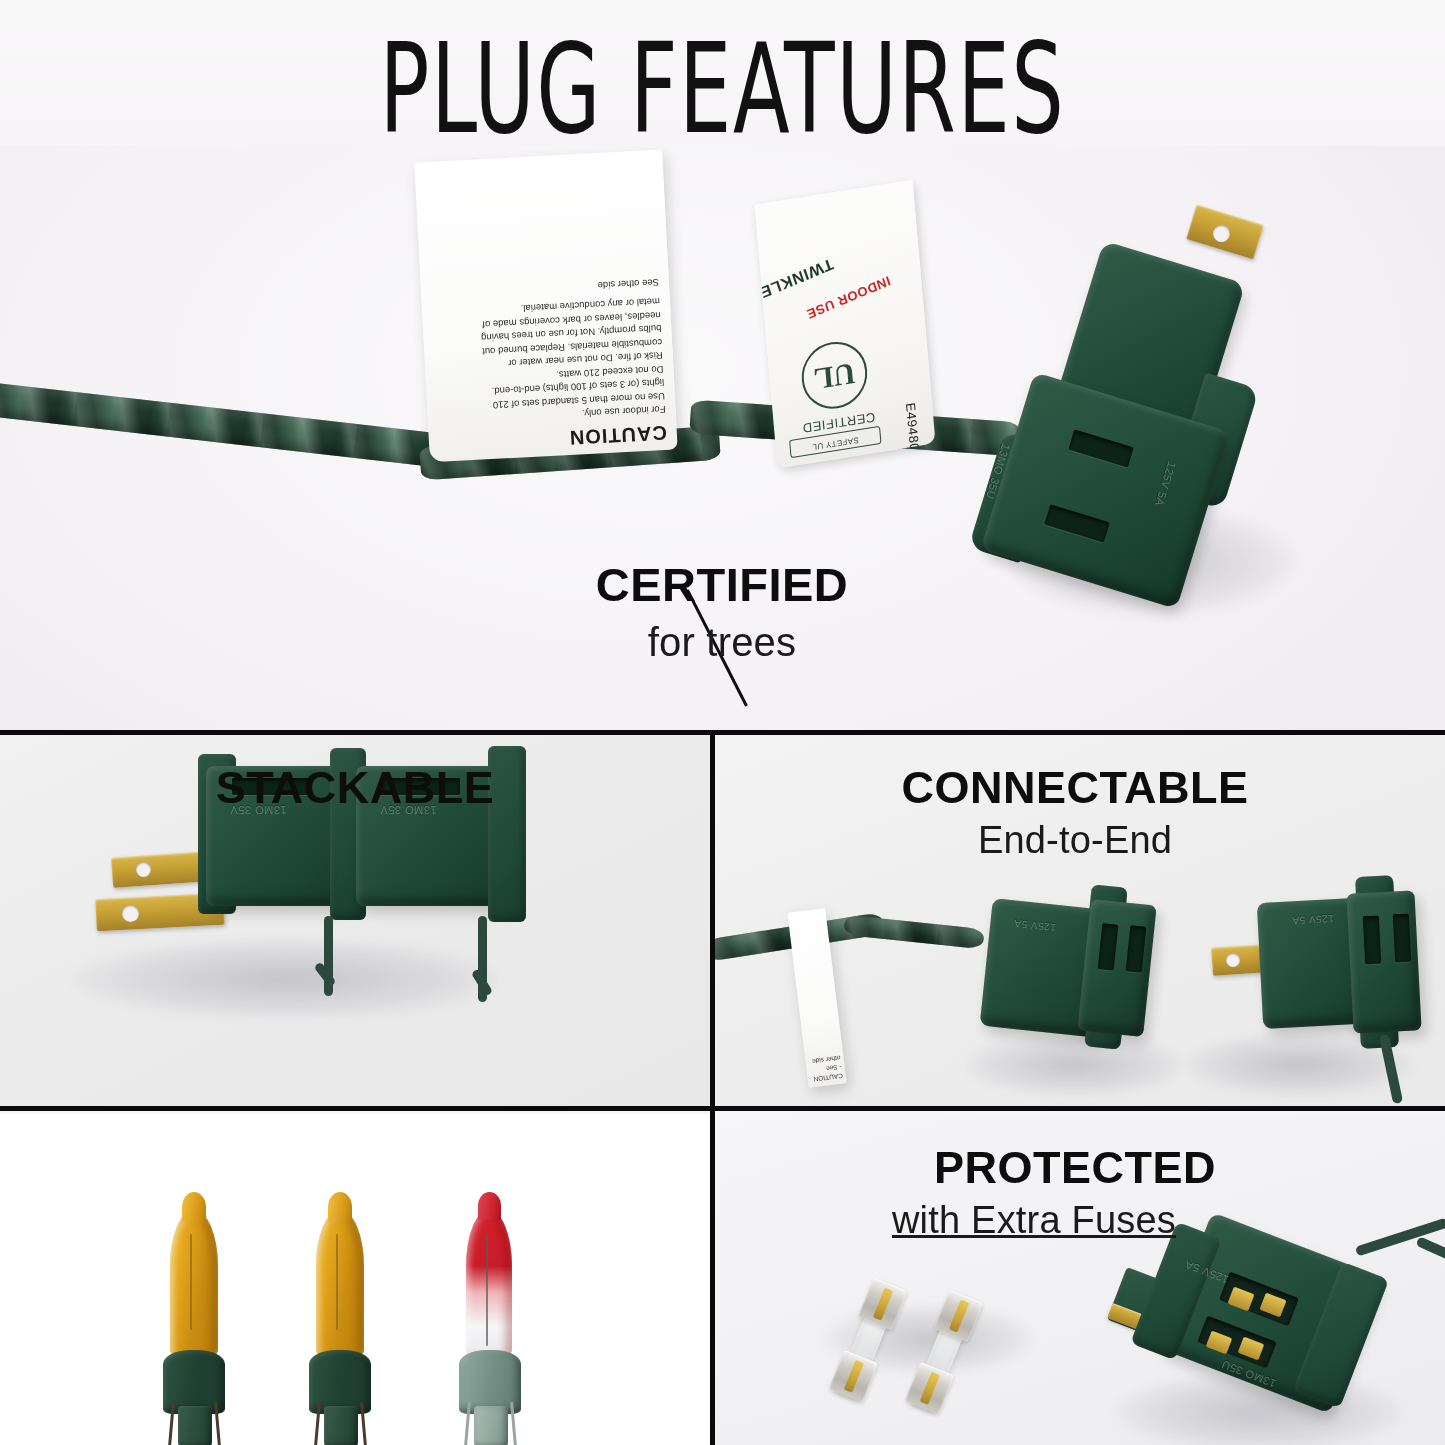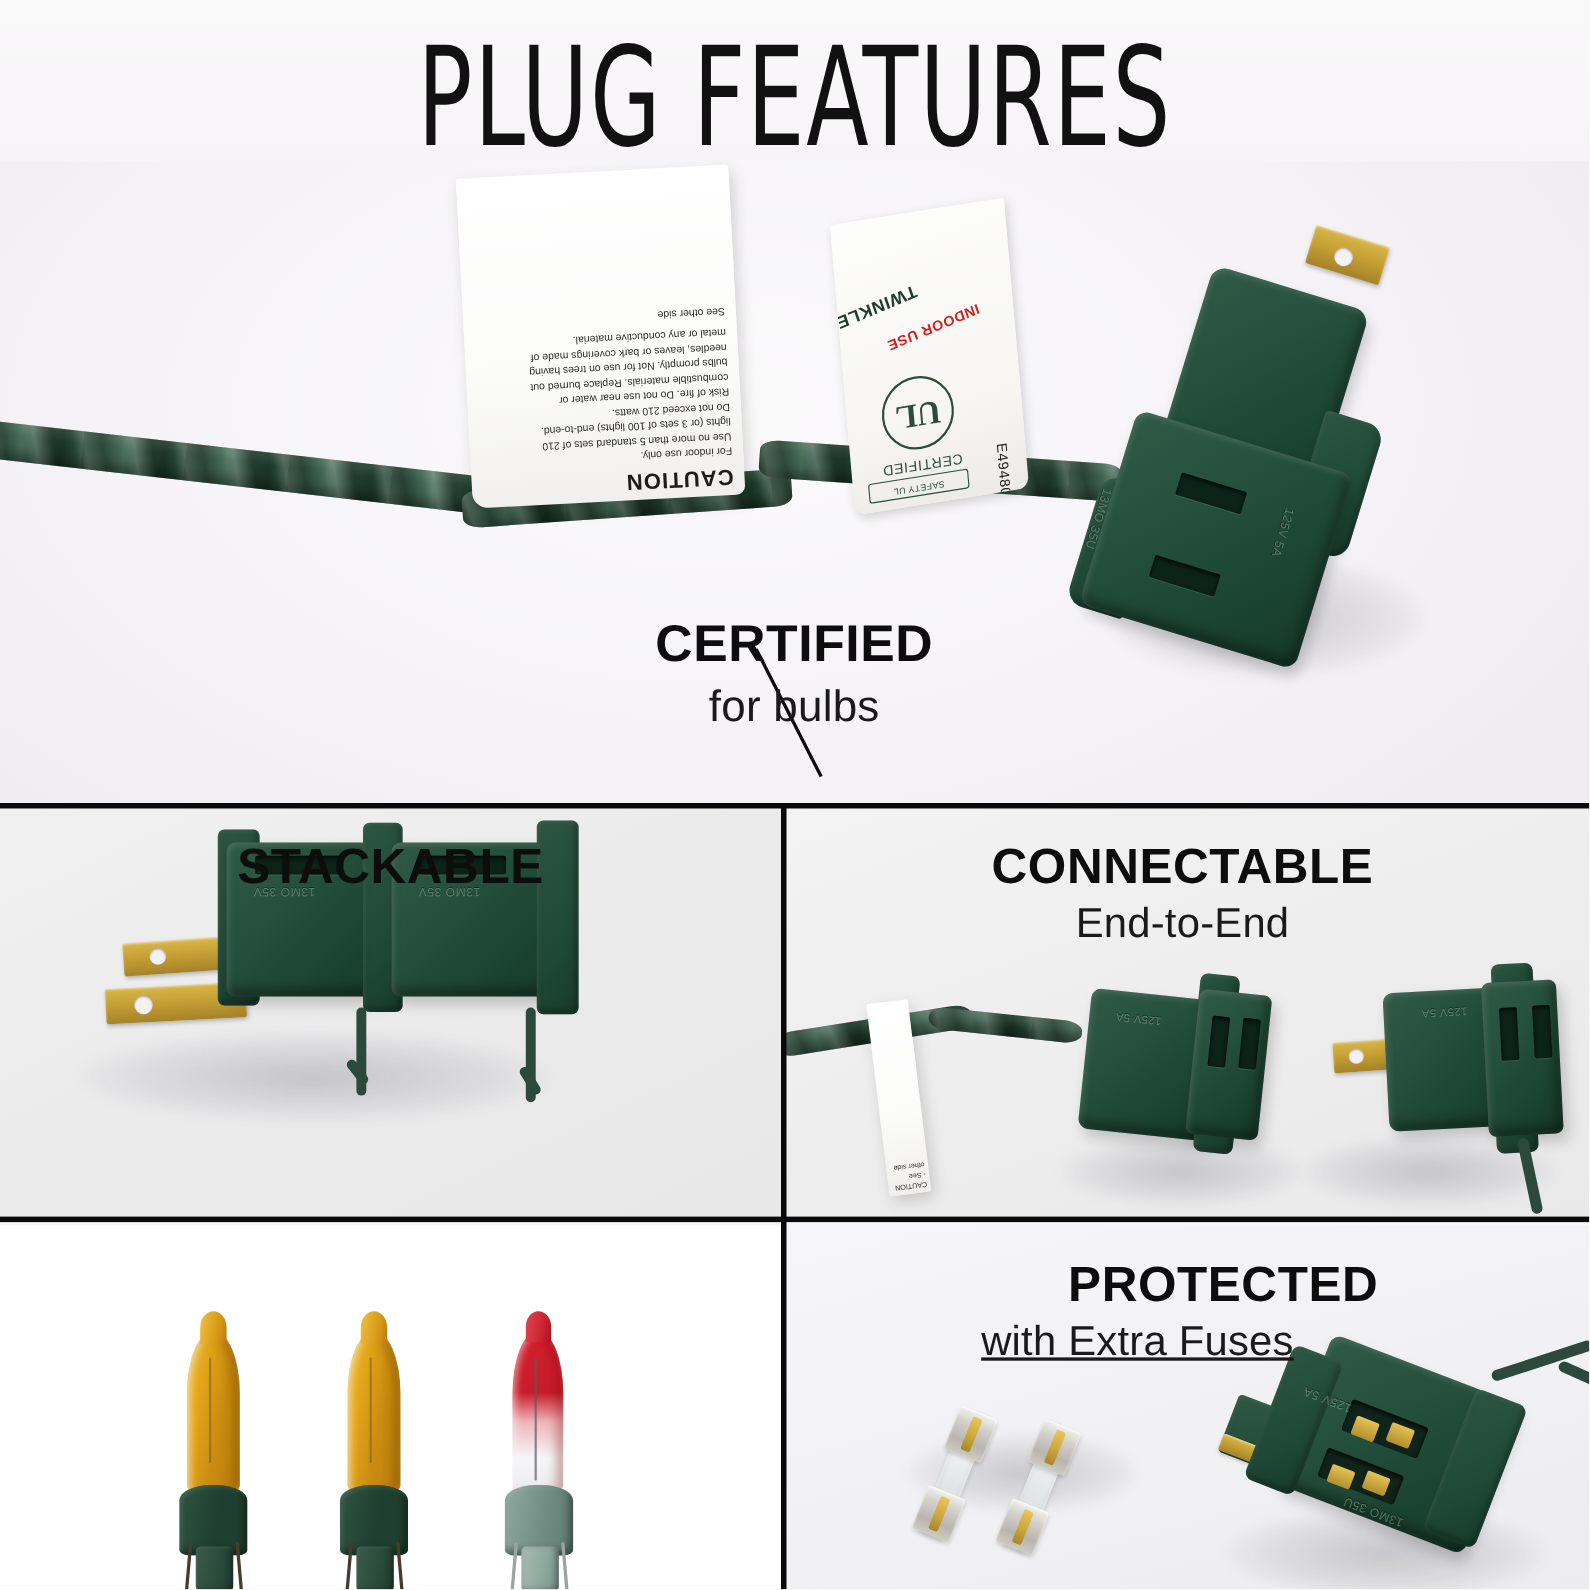--- a/index.html
+++ b/index.html
@@ -104,21 +104,21 @@
     color: #1a1a1a;
   }
   .hero-cap-head { left: 422px; top: 560px; width: 600px; font-size: 47px; }
   .hero-cap-sub  { left: 422px; top: 620px; width: 600px; font-size: 40px; }
 
   .tl-cap-head { left: 35px; top: 764px; width: 640px; }
   .tl-cap-sub  { left: 35px; top: 820px; width: 640px; }
   .tr-cap-head { left: 745px; top: 764px; width: 660px; }
   .tr-cap-sub  { left: 745px; top: 820px; width: 660px; }
   .bl-cap-head { left: 25px; top: 1144px; width: 660px; }
-  .br-cap-head { left: 782px; top: 1144px; width: 660px; }
+  .br-cap-head { left: 745px; top: 1144px; width: 660px; }
   .br-cap-sub  { left: 704px; top: 1200px; width: 660px; text-decoration: underline; }
 
   
   .leader {
     position: absolute;
     left: 745px; top: 430px;
     width: 3px; height: 130px;
     background: #0c0c0c;
     transform-origin: bottom center;
     transform: rotate(-27deg);
@@ -388,21 +388,21 @@
     <div class="slot" style="left:1070px; top:292px; width:62px; height:21px; transform:rotate(17deg);"></div>
     <div class="slot" style="left:1046px; top:367px; width:62px; height:21px; transform:rotate(17deg);"></div>
 
     <div class="emboss" style="left:1012px; top:300px; font-size:11px; transform:rotate(107deg); transform-origin:left top;">13MO 35U</div>
     <div class="emboss" style="left:1178px; top:318px; font-size:11px; transform:rotate(107deg); transform-origin:left top;">125V 5A</div>
 
     <div class="leader"></div>
   </div>
 
   <div class="cap cap-head hero-cap-head">CERTIFIED</div>
-  <div class="cap cap-sub hero-cap-sub">for bulbs</div>
+  <div class="cap cap-sub hero-cap-sub">for trees</div>
 
   <div class="panel panel-tl">
     <div class="shadow-soft" style="left:70px; top:205px; width:430px; height:80px;"></div>
 
     <div class="prong" style="left:112px; top:120px; width:112px; height:30px; transform:rotate(-4deg);"></div>
     <div class="prong-hole" style="left:136px; top:128px; width:15px; height:15px;"></div>
     <div class="prong" style="left:96px; top:162px; width:128px; height:32px; transform:rotate(-3deg);"></div>
     <div class="prong-hole" style="left:122px; top:171px; width:17px; height:17px;"></div>
 
     <div class="plug-wing" style="left:198px; top:20px; width:38px; height:160px; border-radius:6px;"></div>

